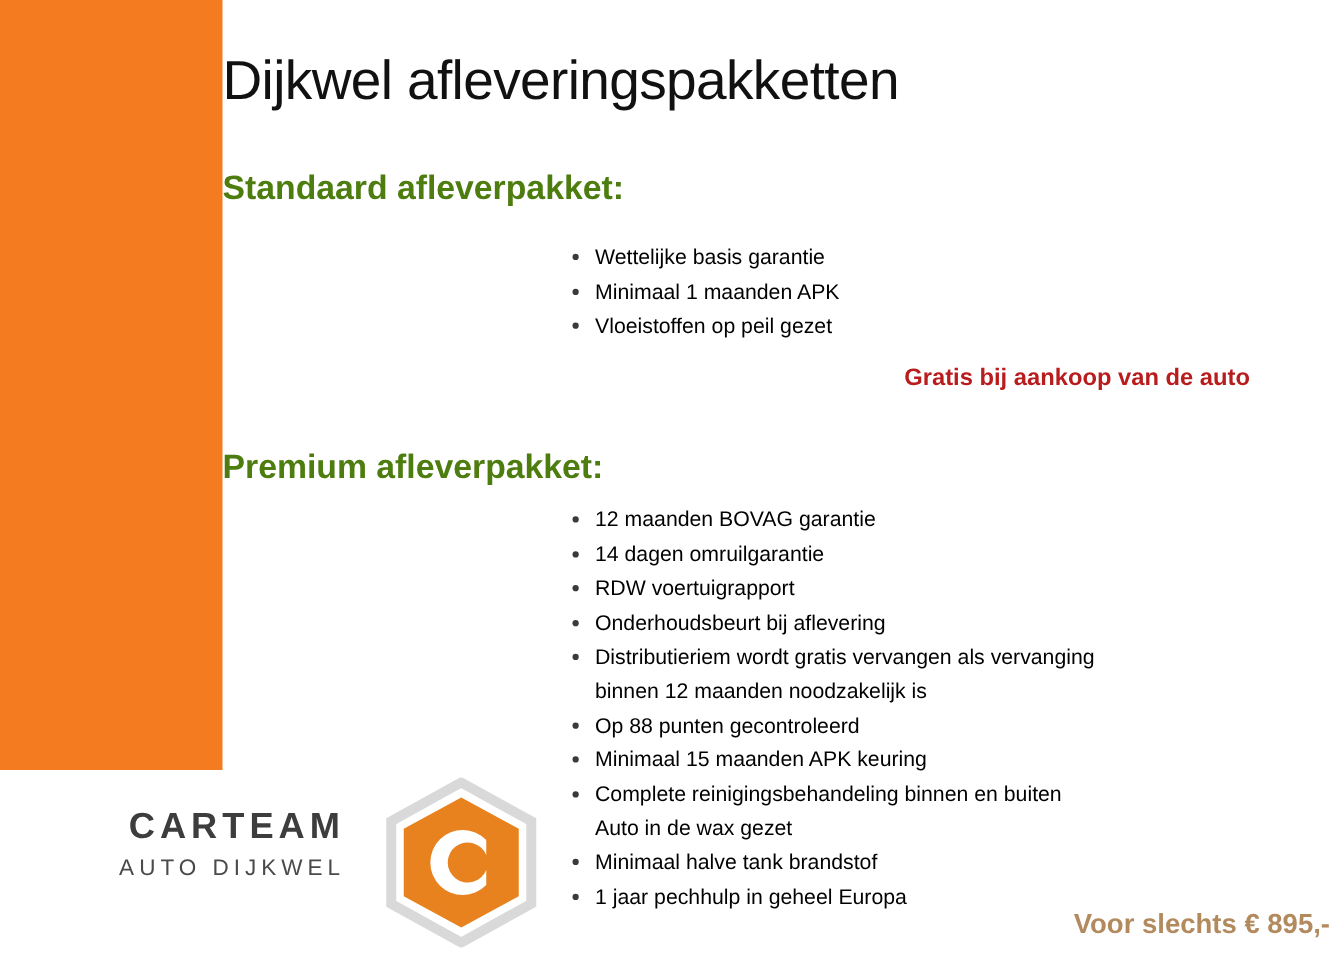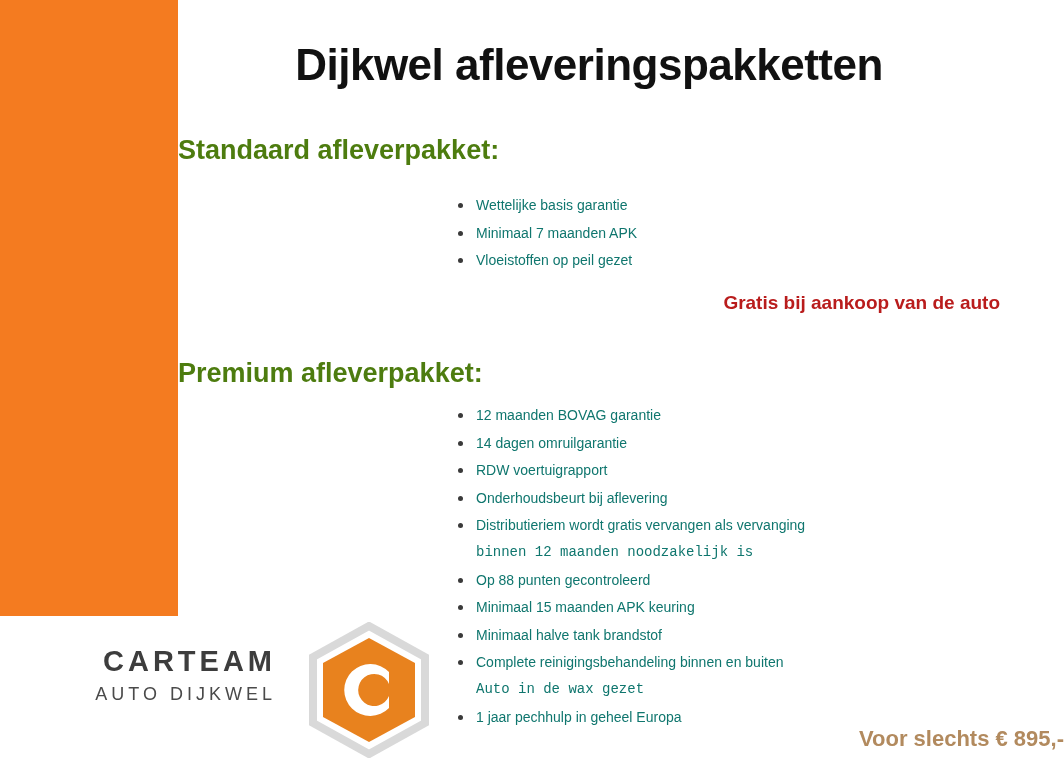--- a/index.html
+++ b/index.html
@@ -32,63 +32,61 @@
     left: 178px;
     top: 0;
     width: 886px;
     height: 768px;
   }
   .main-title {
     position: absolute;
     left: 0;
     top: 40px;
     width: 822px;
-    text-align: center;
     font-size: 44px;
-    font-weight: bold;
+    font-weight: normal;
     color: #111111;
     letter-spacing: -0.5px;
   }
   .section-title {
     position: absolute;
     width: 822px;
     font-size: 27px;
     font-weight: bold;
     color: #4d7c0f;
   }
   .section-title.standard { top: 135px; }
   .section-title.premium { top: 358px; }
 
   ul.bullets {
     position: absolute;
     margin: 0;
     padding: 0 0 0 26px;
     list-style: none;
-    font-size: 14px;
-    color: #0f766e;
+    font-size: 17px;
+    color: #000000;
     line-height: 27px;
   }
   ul.bullets li {
     position: relative;
     padding-left: 0;
     margin: 0 0 0.5px 0;
   }
   ul.bullets li::before {
     content: "";
     position: absolute;
     left: -18px;
     top: 11px;
     width: 5px;
     height: 5px;
     border-radius: 50%;
     background: #3a3a3a;
   }
   ul.bullets li .sub {
     display: block;
-    font-family: Liberation Mono, monospace;
   }
   ul.standard-list {
     left: 272px;
     top: 192px;
   }
   ul.premium-list {
     left: 272px;
     top: 402px;
   }
   .tagline {
@@ -146,44 +144,44 @@
   <div class="orange-bar"></div>
 
   <div class="content">
 
     <div class="main-title">Dijkwel afleveringspakketten</div>
 
     <div class="section-title standard">Standaard afleverpakket:</div>
 
     <ul class="bullets standard-list">
       <li><span>Wettelijke basis garantie</span></li>
-      <li><span>Minimaal 7 maanden APK</span></li>
+      <li><span>Minimaal 1 maanden APK</span></li>
       <li><span>Vloeistoffen op peil gezet</span></li>
     </ul>
 
     <div class="tagline free">Gratis bij aankoop van de auto</div>
 
     <div class="section-title premium">Premium afleverpakket:</div>
 
     <ul class="bullets premium-list">
       <li><span>12 maanden BOVAG garantie</span></li>
       <li><span>14 dagen omruilgarantie</span></li>
       <li><span>RDW voertuigrapport</span></li>
       <li><span>Onderhoudsbeurt bij aflevering</span></li>
       <li>
         <span>Distributieriem wordt gratis vervangen als vervanging</span>
         <span class="sub">binnen 12 maanden noodzakelijk is</span>
       </li>
       <li><span>Op 88 punten gecontroleerd</span></li>
       <li><span>Minimaal 15 maanden APK keuring</span></li>
-      <li><span>Minimaal halve tank brandstof</span></li>
       <li>
         <span>Complete reinigingsbehandeling binnen en buiten</span>
         <span class="sub">Auto in de wax gezet</span>
       </li>
+      <li><span>Minimaal halve tank brandstof</span></li>
       <li><span>1 jaar pechhulp in geheel Europa</span></li>
     </ul>
 
     <div class="price">Voor slechts € 895,-</div>
   </div>
 
   <div class="brand">
     <div class="line1">CARTEAM</div>
     <div class="line2">AUTO DIJKWEL</div>
   </div>

